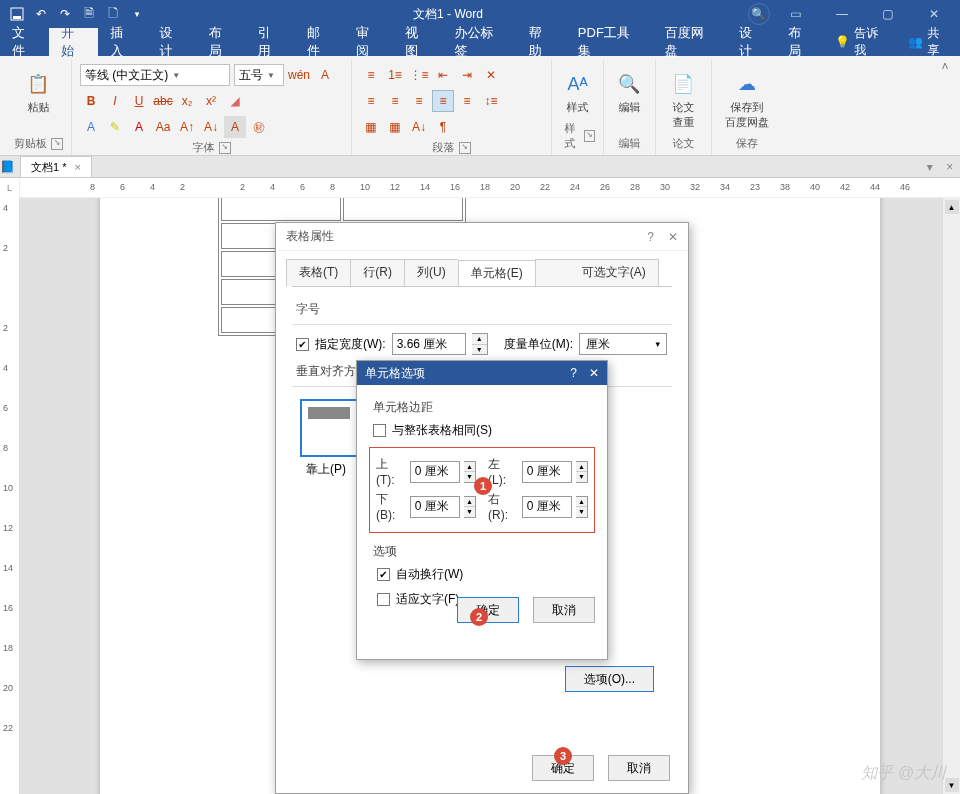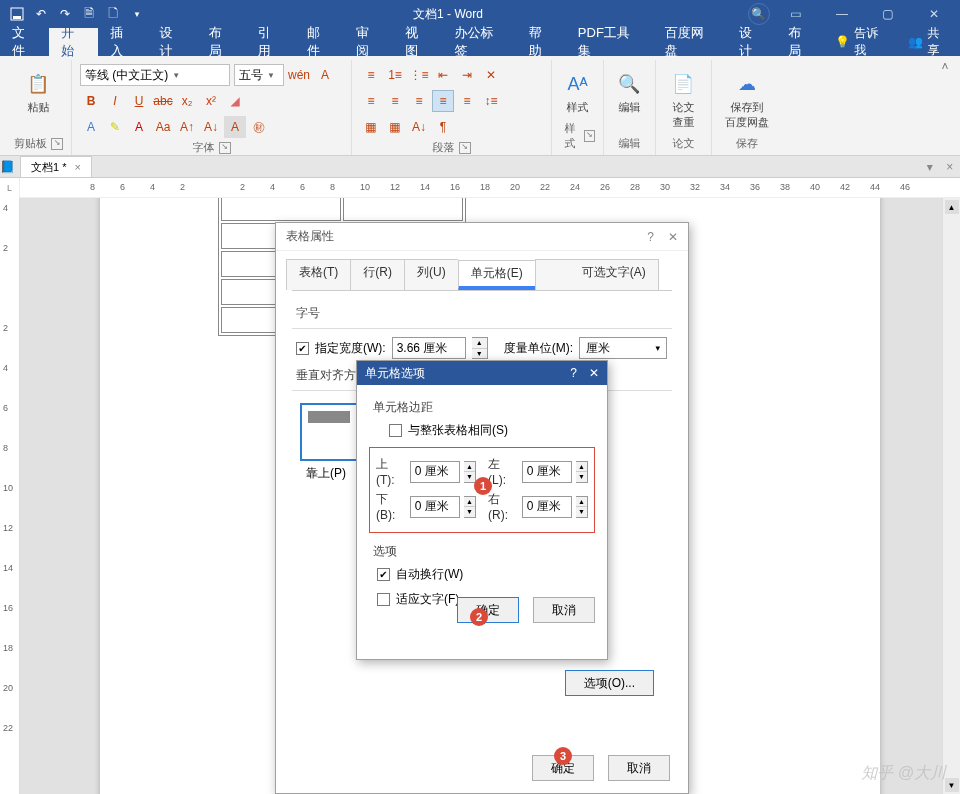--- a/index.html
+++ b/index.html
@@ -41,21 +41,21 @@
   .scroll-v { position:absolute; right:0; top:0; width:18px; height:100%; background:#efefef; border-left:1px solid #ddd; display:flex; flex-direction:column; justify-content:space-between; align-items:center; padding:2px 0;}
   .scroll-v .arrow { width:14px; height:14px; background:#ddd; font-size:8px; display:flex;align-items:center;justify-content:center;}
   
   .dlg { position:absolute; background:#fff; border:1px solid #a0a0a0; box-shadow:2px 3px 10px rgba(0,0,0,.3); }
   .dlg1 { left:275px; top:222px; width:414px; height:572px; }
   .dlg1 .dtitle { height:28px; display:flex; align-items:center; padding:0 10px; font-size:12px; color:#555; border-bottom:1px solid #eee; justify-content:space-between;}
   .dlg1 .dtitle .dtr { display:flex; gap:14px; color:#888;}
   .dlg1 .tabrow { display:flex; margin:8px 10px 0; }
   .dlg1 .dtab { padding:4px 12px; font-size:12px; border:1px solid #ccc; border-bottom:none; background:#f6f6f6; color:#333; cursor:pointer; border-right:none;}
   .dlg1 .dtab:last-child { border-right:1px solid #ccc;padding-left:46px;}
-  .dlg1 .dtab.active { background:#fff; font-weight:400; position:relative; top:1px; border-bottom:5px solid #3b82f6;}
+  .dlg1 .dtab.active { background:#fff; font-weight:400; position:relative; top:1px; border-bottom:1px solid #3b82f6;}
   .dlg1 .panel { margin:0 16px; border-top:1px solid #ccc; padding-top:10px; height:460px; position:relative;}
   .section-title { font-size:12px; color:#444; margin:4px 0 6px 4px;}
   .hr-line { border-top:1px solid #ddd; margin:4px 0 8px;}
   .fldrow { display:flex; align-items:center; gap:6px; margin:4px 4px 8px;}
   .chk { width:13px; height:13px; border:1px solid #777; display:inline-flex; align-items:center; justify-content:center; font-size:10px; background:#fff;}
   .txt-in { border:1px solid #999; height:22px; width:74px; padding:0 4px; font-size:12px; background:#fff;}
   .spin { width:16px; height:22px; display:inline-flex; flex-direction:column; border:1px solid #999; border-left:none;}
   .spin div { flex:1; font-size:7px; display:flex; align-items:center; justify-content:center; background:#f2f2f2; border-bottom:1px solid #ccc;}
   .spin div:last-child { border-bottom:none;}
   .sel { border:1px solid #999; height:22px; width:88px; background:#fff; display:flex; align-items:center; justify-content:space-between; padding:0 6px; font-size:12px;}
@@ -304,21 +304,21 @@
       <span class="tick" style="left: 430px;">16</span>
       <span class="tick" style="left: 460px;">18</span>
       <span class="tick" style="left: 490px;">20</span>
       <span class="tick" style="left: 520px;">22</span>
       <span class="tick" style="left: 550px;">24</span>
       <span class="tick" style="left: 580px;">26</span>
       <span class="tick" style="left: 610px;">28</span>
       <span class="tick" style="left: 640px;">30</span>
       <span class="tick" style="left: 670px;">32</span>
       <span class="tick" style="left: 700px;">34</span>
-      <span class="tick" style="left: 730px;">36</span>
+      <span class="tick" style="left: 730px;">23</span>
       <span class="tick" style="left: 760px;">38</span>
       <span class="tick" style="left: 790px;">40</span>
       <span class="tick" style="left: 820px;">42</span>
       <span class="tick" style="left: 850px;">44</span>
       <span class="tick" style="left: 880px;">46</span>
     </div>
 </div>
 
 <div class="workarea">
   <div class="vruler" id="vruler">
@@ -432,21 +432,21 @@
 <div class="dlg dlg2">
   <div class="d2title">
     <span>单元格选项</span>
     <div class="r">
         <span>?</span>
         <span>✕</span>
       </div>
   </div>
   <div class="body">
     <div class="section-title">单元格边距</div>
-    <div class="fldrow" style="margin-left:20px;">
+    <div class="fldrow" style="margin-left:4px;">
       <span class="chk"></span>
       <span>与整张表格相同(S)</span>
     </div>
     <div class="redbox">
       <div class="mrow">
         <span class="lab">上(T):</span>
         <input class="txt-in" value="0 厘米" style="">
           <div class="spin">
             <div>▲</div>
             <div>▼</div>

